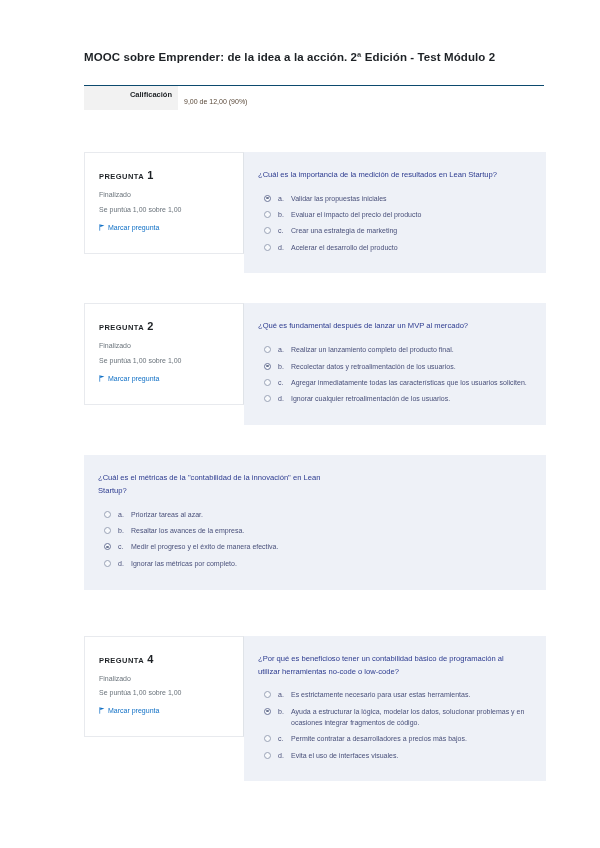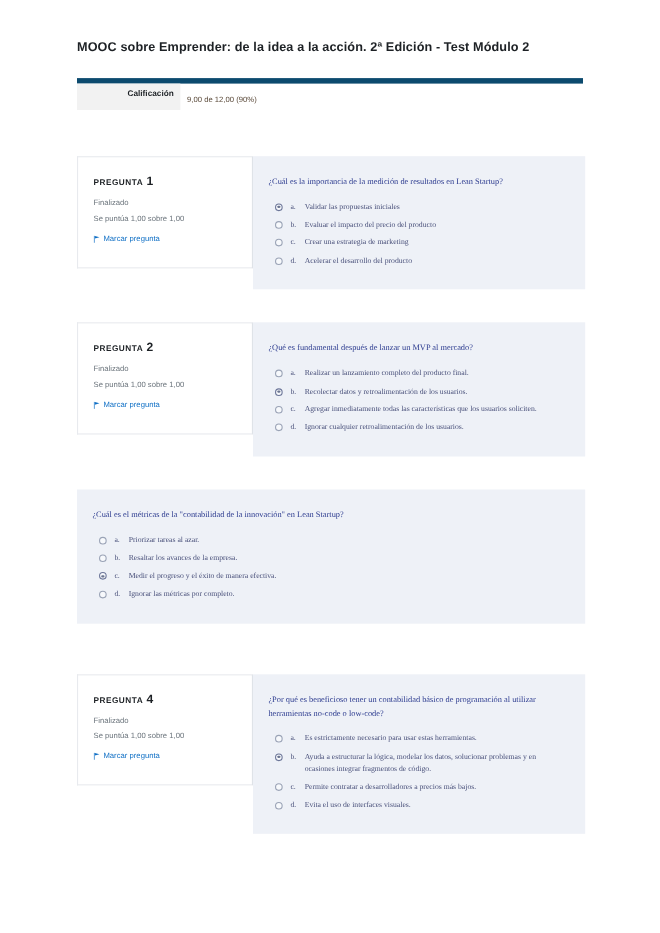--- a/index.html
+++ b/index.html
@@ -13,36 +13,36 @@
     height: 848px;
     font-family: "Liberation Sans", sans-serif;
     color: #1d2125;
     overflow: hidden;
     position: relative;
   }
   .page {
     width: 600px;
     height: 848px;
     box-sizing: border-box;
-    padding: 2px;
+    padding: 16px;
     background: #ffffff;
   }
   .page-title {
     font-size: 11.5px;
     font-weight: bold;
     color: #1d2125;
     letter-spacing: 0.1px;
     padding: 34px 0 0 68px;
     line-height: 1.3;
   }
   
   .grade-table {
     margin: 20px 0 0 68px;
     width: 460px;
-    border-top: 5px solid #0c4a6e;
+    border-top: 1px solid #0c4a6e;
     border-collapse: collapse;
   }
   .grade-row {
     display: flex;
     align-items: flex-start;
     min-height: 28px;
   }
   .grade-label-cell {
     width: 94px;
     background: #f2f2f2;
@@ -120,21 +120,20 @@
     position: relative;
     flex: 0 0 auto;
   }
   .flag-ico svg { display: block; }
   .q-body {
     flex: 1;
     background: #eef1f7;
     padding: 16px 16px 18px 14px;
     box-sizing: border-box;
     min-height: 96px;
-    font-family: Liberation Serif, serif;
   }
   .q-text {
     font-size: 7.6px;
     color: #2c3b8f;
     line-height: 1.72;
     margin: 0 0 9px 0;
     max-width: 250px;
   }
   .answers {
     margin: 0;

